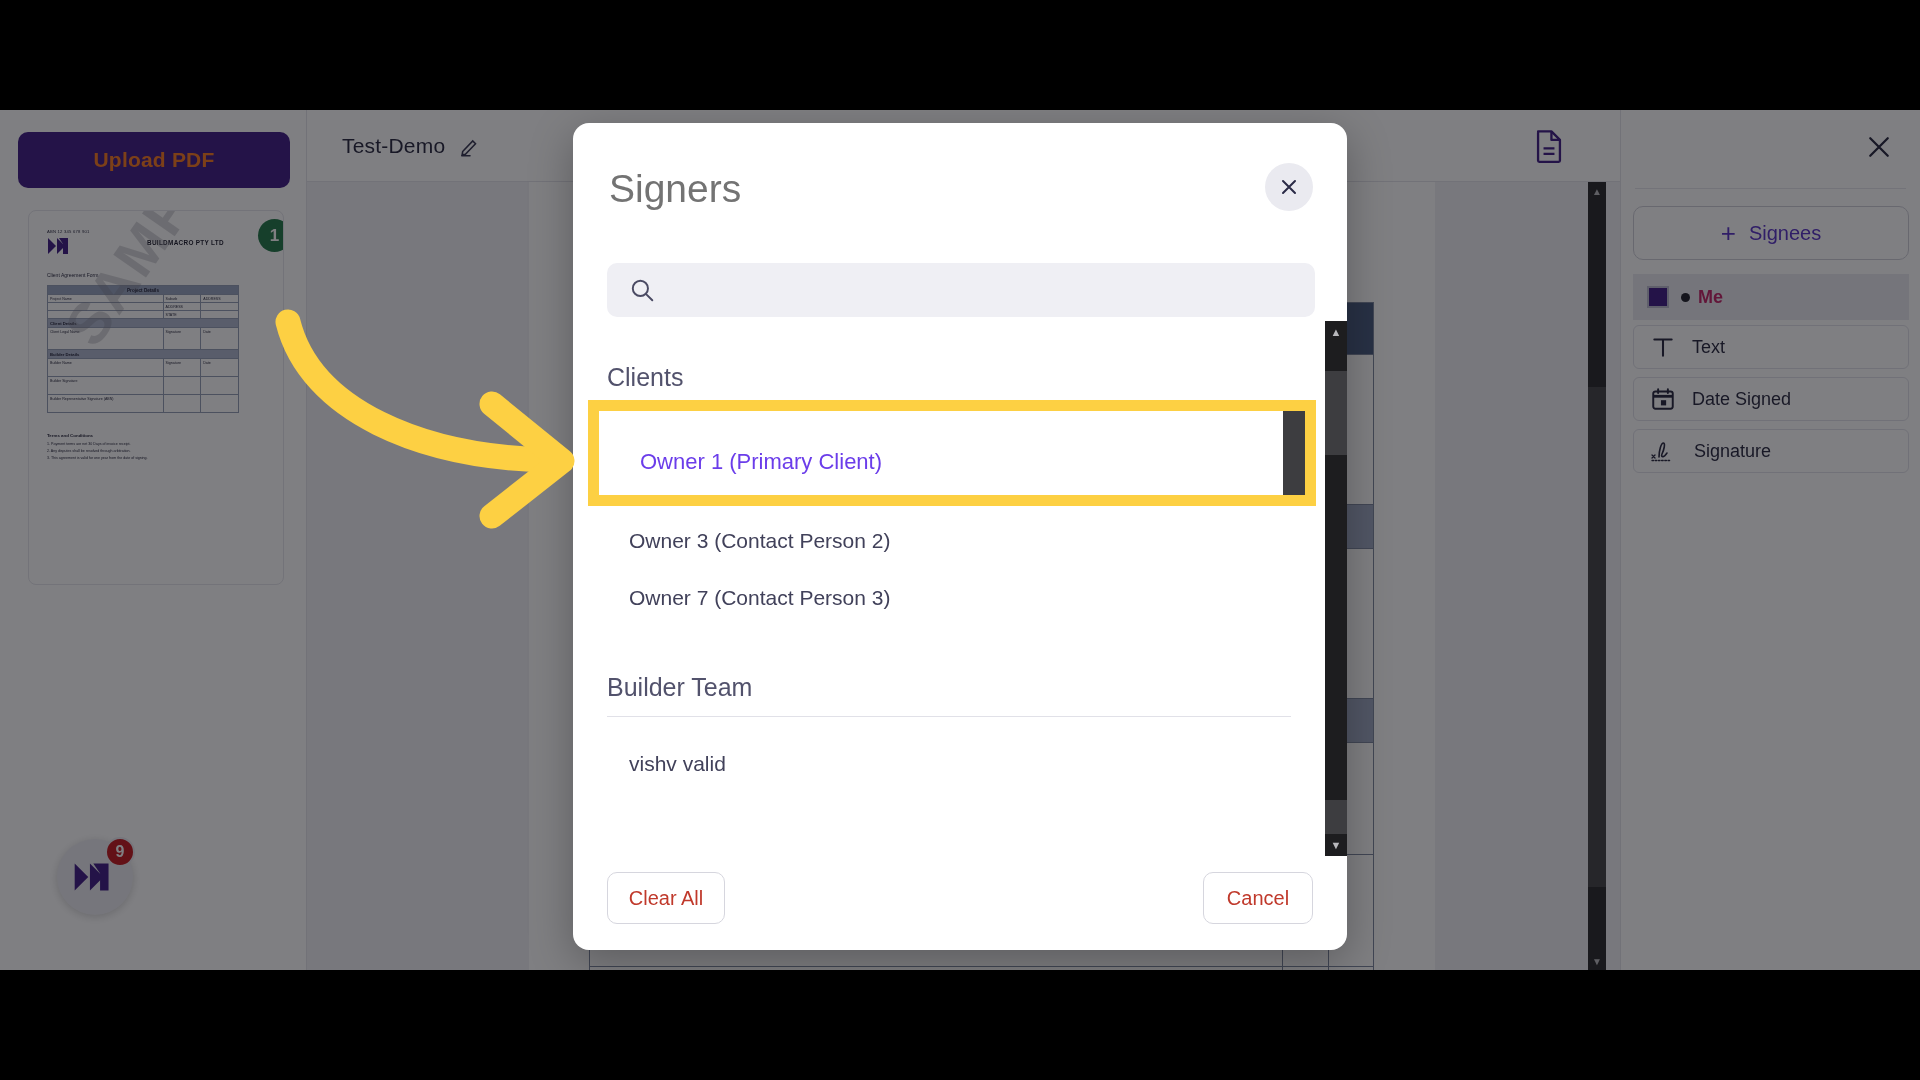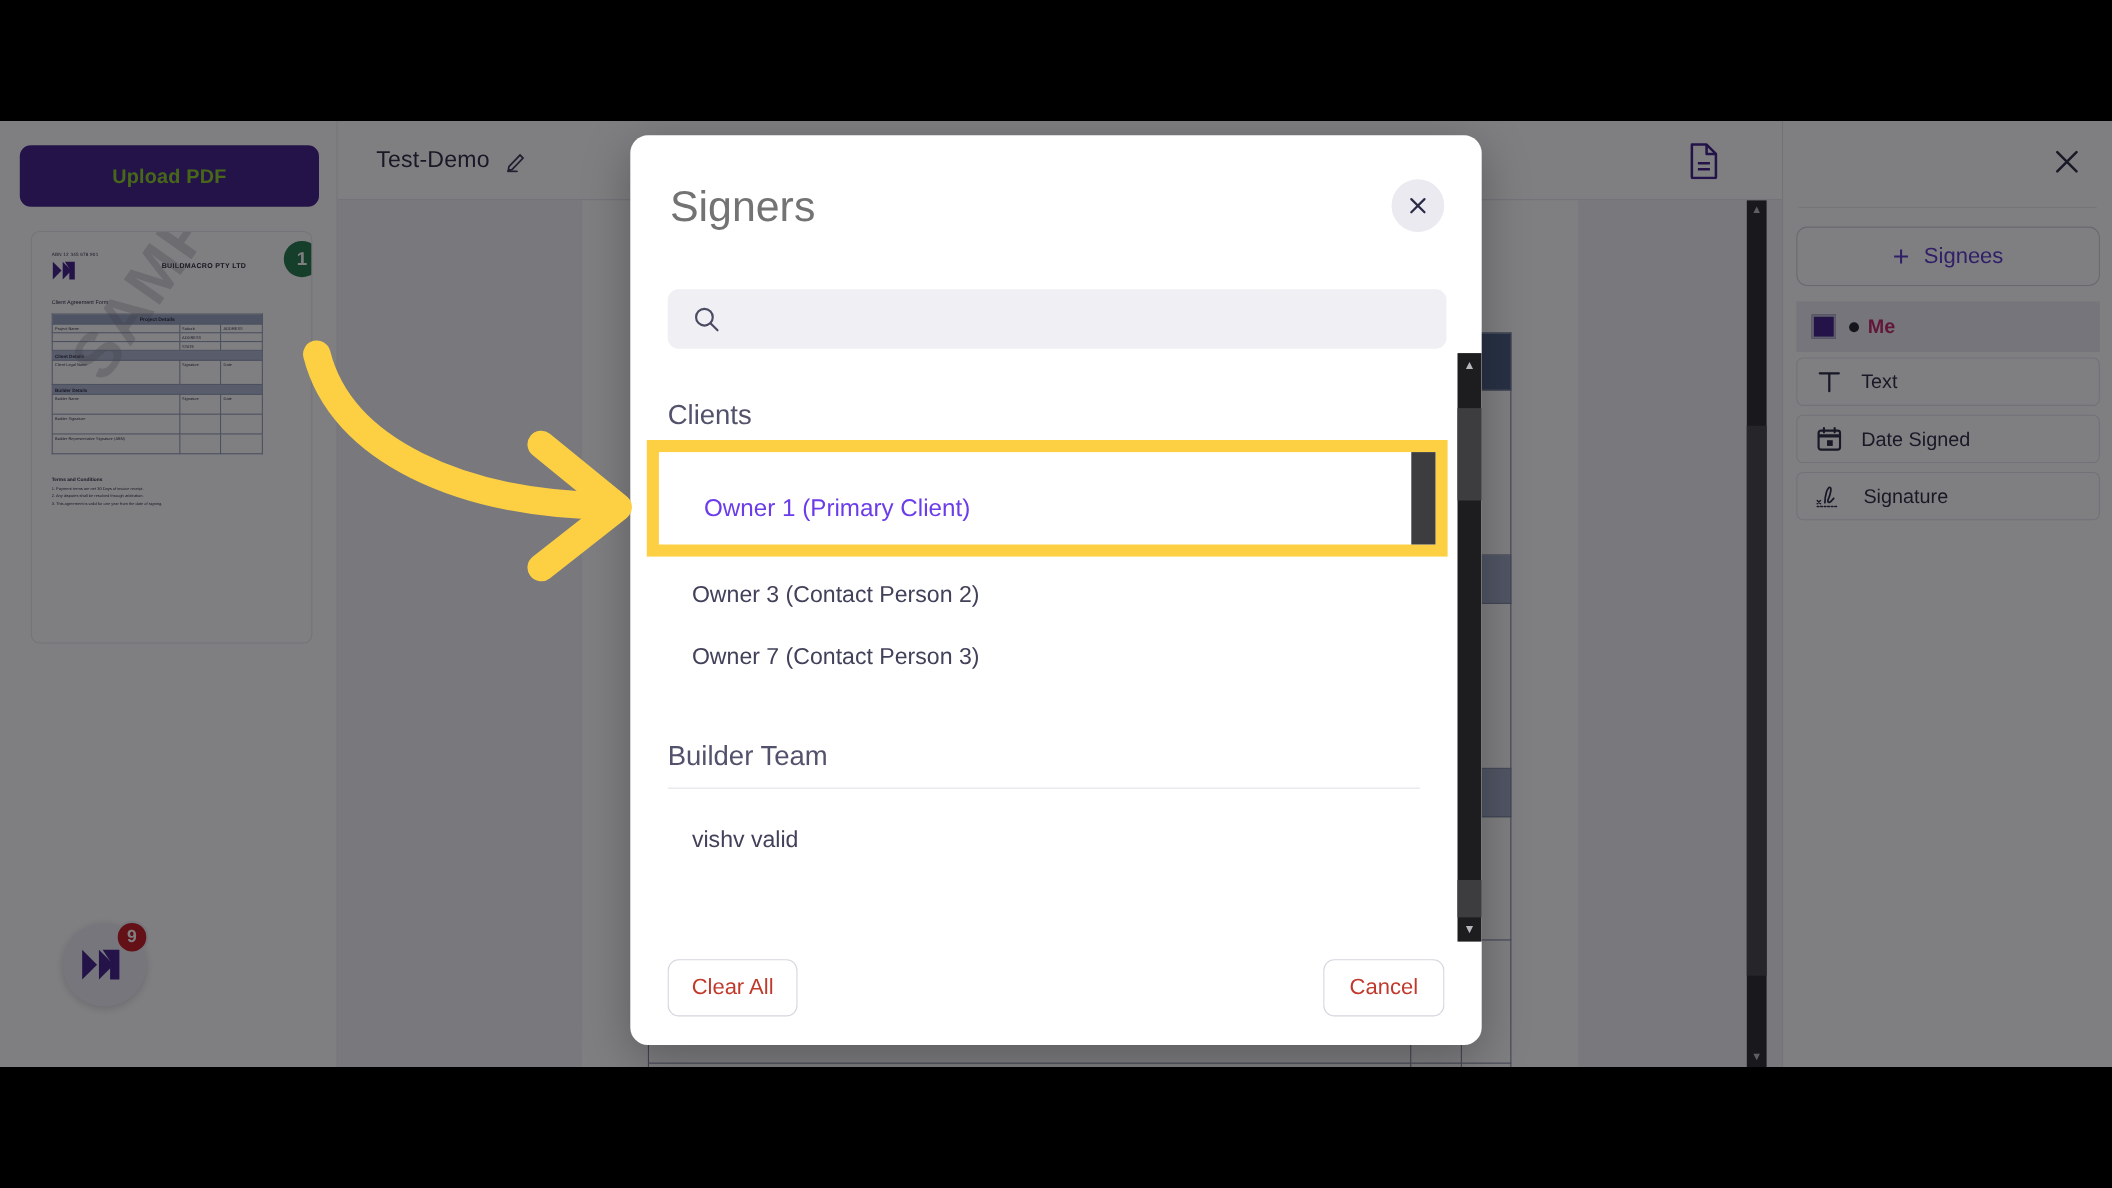--- a/index.html
+++ b/index.html
@@ -26,23 +26,23 @@
   }
 
   
   .left-sidebar {
     position: absolute; left: 0; top: 0; width: 307px; height: 860px;
     background: #ffffff; border-right: 1px solid #e2e2e8;
   }
   .upload-btn {
     position: absolute; left: 18px; top: 22px;
     width: 272px; height: 56px;
-    background: #35117e; color: #84cc16;
+    background: #35117e; color: #f97316;
     border: none; border-radius: 10px;
-    font-size: 18px; font-weight: 700; letter-spacing: .2px;
+    font-size: 21px; font-weight: 700; letter-spacing: .2px;
     cursor: pointer;
     font-family: "Liberation Sans", sans-serif;
   }
   .thumb-card {
     position: absolute; left: 28px; top: 100px;
     width: 256px; height: 375px;
     background: #ffffff; border: 1px solid #e4e4ea; border-radius: 8px;
     overflow: hidden;
   }
   .thumb-page { position: absolute; inset: 0; padding: 14px 18px; }

